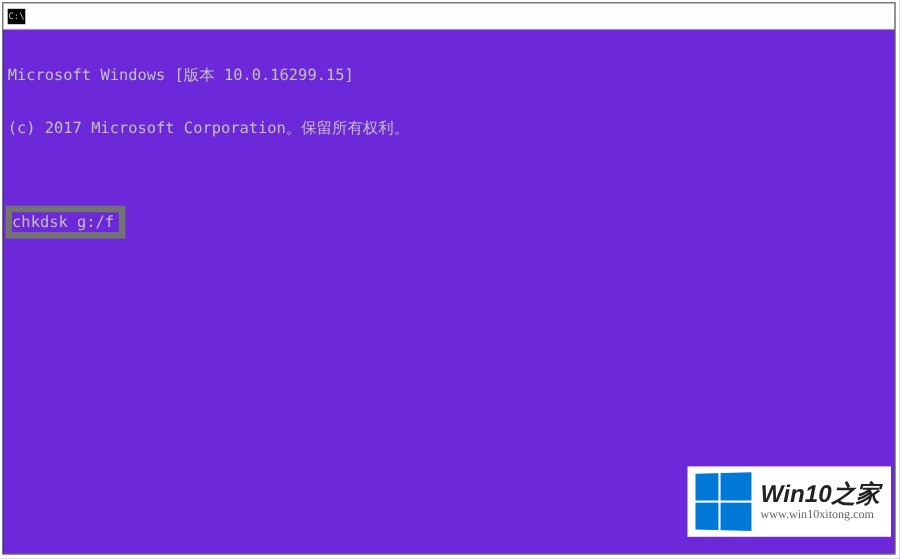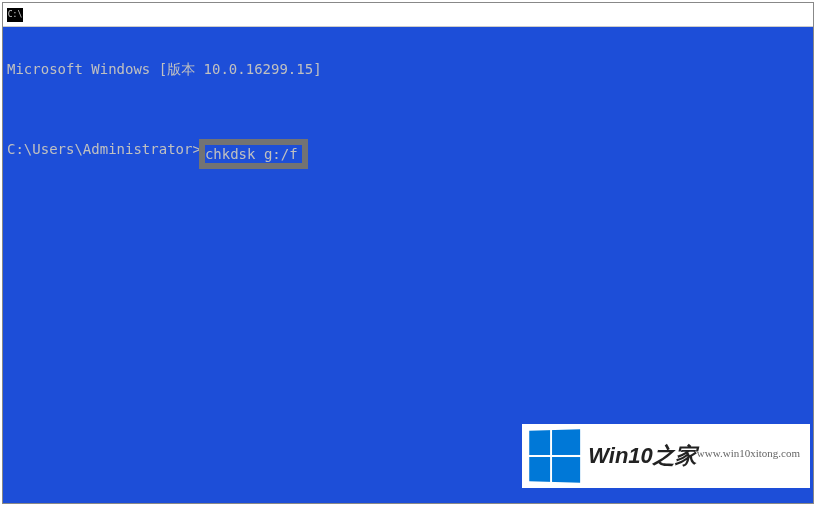--- a/index.html
+++ b/index.html
@@ -42,21 +42,21 @@
       align-items: center;
       justify-content: center;
       background: #000;
       color: #ccc;
       font-size: 8px;
       font-family: monospace;
       position: relative;
     }
     .terminal {
       padding: 2px 4px;
-      background: #1d4ed8;
+      background: #6d28d9;
       color: #c0c0c0;
       font-family: 'NSimSun', 'SimSun', 'Consolas', monospace;
       font-size: 14px;
       line-height: 16px;
       white-space: pre;
       height: calc(100% - 24px);
       letter-spacing: 0px;
     }
     .terminal-line {
       display: block;
@@ -90,21 +90,21 @@
       grid-template-columns: 1fr 1.3fr;
       grid-template-rows: 1fr 1fr;
       gap: 2px;
       transform: perspective(200px) rotateY(-12deg);
     }
     .win-logo span {
       background: #0078d7;
     }
     .watermark-text {
       display: flex;
-      flex-direction: row;
+      flex-direction: column;
       justify-content: center;
     }
     .watermark-title {
       font-family: 'Microsoft YaHei', Arial, sans-serif;
       font-size: 22px;
       font-weight: bold;
       font-style: italic;
       color: #222;
       line-height: 1;
     }
@@ -117,23 +117,24 @@
   </style>
 </head>
 <body>
 
 <div class="window">
   <div class="titlebar">
     <span class="titlebar-icon">C:\</span>
   </div>
   <div class="terminal">
     <span class="terminal-line">Microsoft Windows [版本 10.0.16299.15]</span>
+    <span class="terminal-line">(c) 2017 Microsoft Corporation。保留所有权利。</span>
     <span class="terminal-line"></span>
     <div class="prompt-line">
-      <span>C:\Users\Administrator&gt;</span><span class="highlight-box"><span>chkdsk g:/f</span></span>
+      <span class="highlight-box"><span>chkdsk g:/f</span></span>
     </div>
   </div>
 </div>
 
 <div class="watermark">
   <div class="win-logo">
     <span></span>
       <span></span>
       <span></span>
       <span></span>

